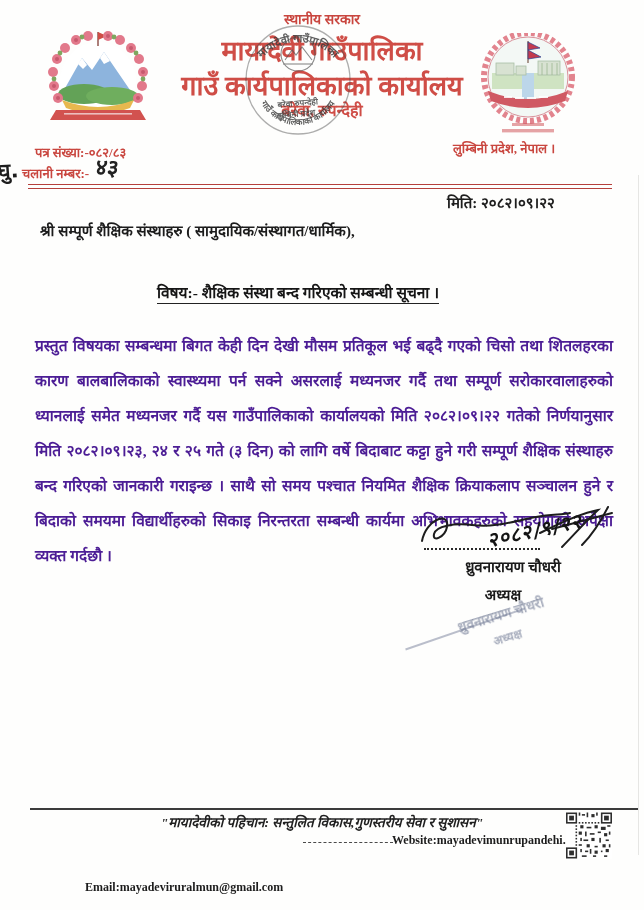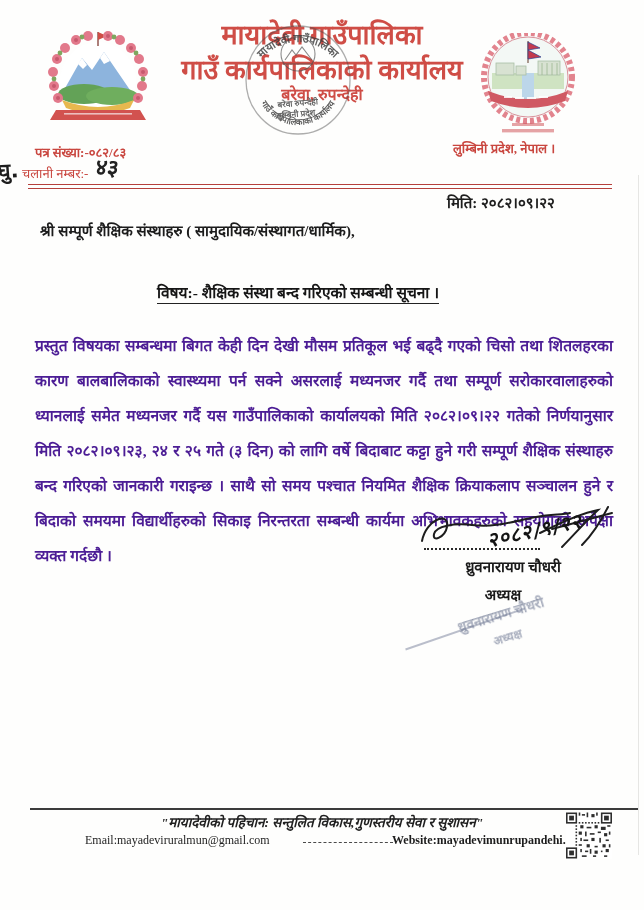--- a/index.html
+++ b/index.html
@@ -14,21 +14,21 @@
   .title1{font-size:27px;font-weight:bold;color:#cf4d46;margin-top:8px;}
   .title2{font-size:27px;font-weight:bold;color:#cf4d46;margin-top:4px;}
   .addr{font-size:16px;font-weight:600;color:#cf4d46;}
 
   .emblem{pointer-events:none;}
   .round-stamp{left:233px;top:20px;opacity:.82;}
 
   
   .letter-no{left:35px;top:143px;font-size:13px;font-weight:600;}
   .province{left:453px;top:139px;font-size:13px;font-weight:600;}
-  .chalani-label{left:22px;top:164px;font-size:13px;font-weight:400;}
+  .chalani-label{left:22px;top:164px;font-size:13px;font-weight:700;}
   .margin-note{left:-2px;top:156px;font-size:21px;font-weight:bold;color:#1d1d1d;transform:rotate(-4deg);font-family:"DejaVu Sans",sans-serif;}
   .chalani-no{left:96px;top:151px;font-size:22px;font-weight:bold;color:#222;transform:rotate(2deg) skewX(-6deg);font-family:"DejaVu Sans",sans-serif;}
   .double-line{left:28px;top:184px;width:584px;height:3px;border-top:1.7px solid #b5403c;border-bottom:1.7px solid #b5403c;}
   .date-line{left:447px;top:192px;font-size:15px;font-weight:bold;color:#1e1e1e;}
 
   .recip1{left:40px;top:220px;font-size:15px;font-weight:600;color:#1c1c1c;}
   .recip2{left:63px;top:247px;font-size:15px;font-weight:600;color:#1c1c1c;}
 
   .subject{left:0;top:281px;width:596px;text-align:center;}
   .subject span{font-size:15.5px;font-weight:bold;color:#161616;border-bottom:1.6px solid #222;padding-bottom:2px;}
@@ -46,21 +46,21 @@
 
   .ghost-stamp{left:426px;top:604px;width:156px;text-align:center;transform:rotate(-17deg);
                color:rgba(104,114,142,.58);font-weight:bold;filter:blur(.4px);}
   .ghost-stamp .l1{font-size:14px;}
   .ghost-stamp .l2{font-size:12px;margin-top:6px;}
   .ghost-line{left:402px;top:628px;width:126px;height:1.5px;background:rgba(104,114,142,.45);transform:rotate(-19deg);}
 
   
   .foot-line{left:30px;top:808px;width:608px;height:2.4px;background:#3c3c3c;}
   .motto{left:0;top:813px;width:644px;text-align:center;font-size:13.5px;font-style:italic;font-weight:bold;color:#1f1f1f;}
-  .email{left:85px;top:833px;font-size:12px;font-weight:normal;color:#1d1d1d;}
+  .email{left:85px;top:880px;font-size:12px;font-weight:bold;color:#1d1d1d;}
   .dash-rule{left:303px;top:842px;width:90px;border-top:1.6px dashed #4a4a4a;height:1px;}
   .website{left:392px;top:833px;font-size:12px;font-weight:bold;color:#1d1d1d;}
   .qr{left:566px;top:811px;}
   .edge-shadow{right:5px;top:175px;bottom:55px;width:1px;background:#e6e6e4;}
 </style>
 </head>
 <body>
 
 <div class="page">
 
@@ -143,20 +143,21 @@
       <rect x="55" y="64" width="9" height="2"></rect>
         <rect x="67" y="63" width="9" height="2"></rect>
     </g>
     <g opacity=".55">
       <rect x="40" y="90" width="32" height="3" fill="#d25a5f" style="filter:blur(.6px)"></rect>
       <rect x="30" y="96" width="52" height="3.4" fill="#d25a5f" style="filter:blur(.7px)"></rect>
     </g>
   </svg>
 
   <div class="abs head-center">
+    <div class="local-govt">स्थानीय सरकार</div>
     <div class="title1">मायादेवी गाउँपालिका</div>
     <div class="title2">गाउँ कार्यपालिकाको कार्यालय</div>
     <div class="addr">बरेवा, रुपन्देही</div>
   </div>
 
   <svg class="abs round-stamp" width="130" height="124" viewBox="0 0 130 124">
     <defs>
       <path id="arcTop" d="M 17 70 A 48 48 0 0 1 113 70"></path>
       <path id="arcBot" d="M 24 72 A 42 42 0 0 0 106 72"></path>
     </defs>

